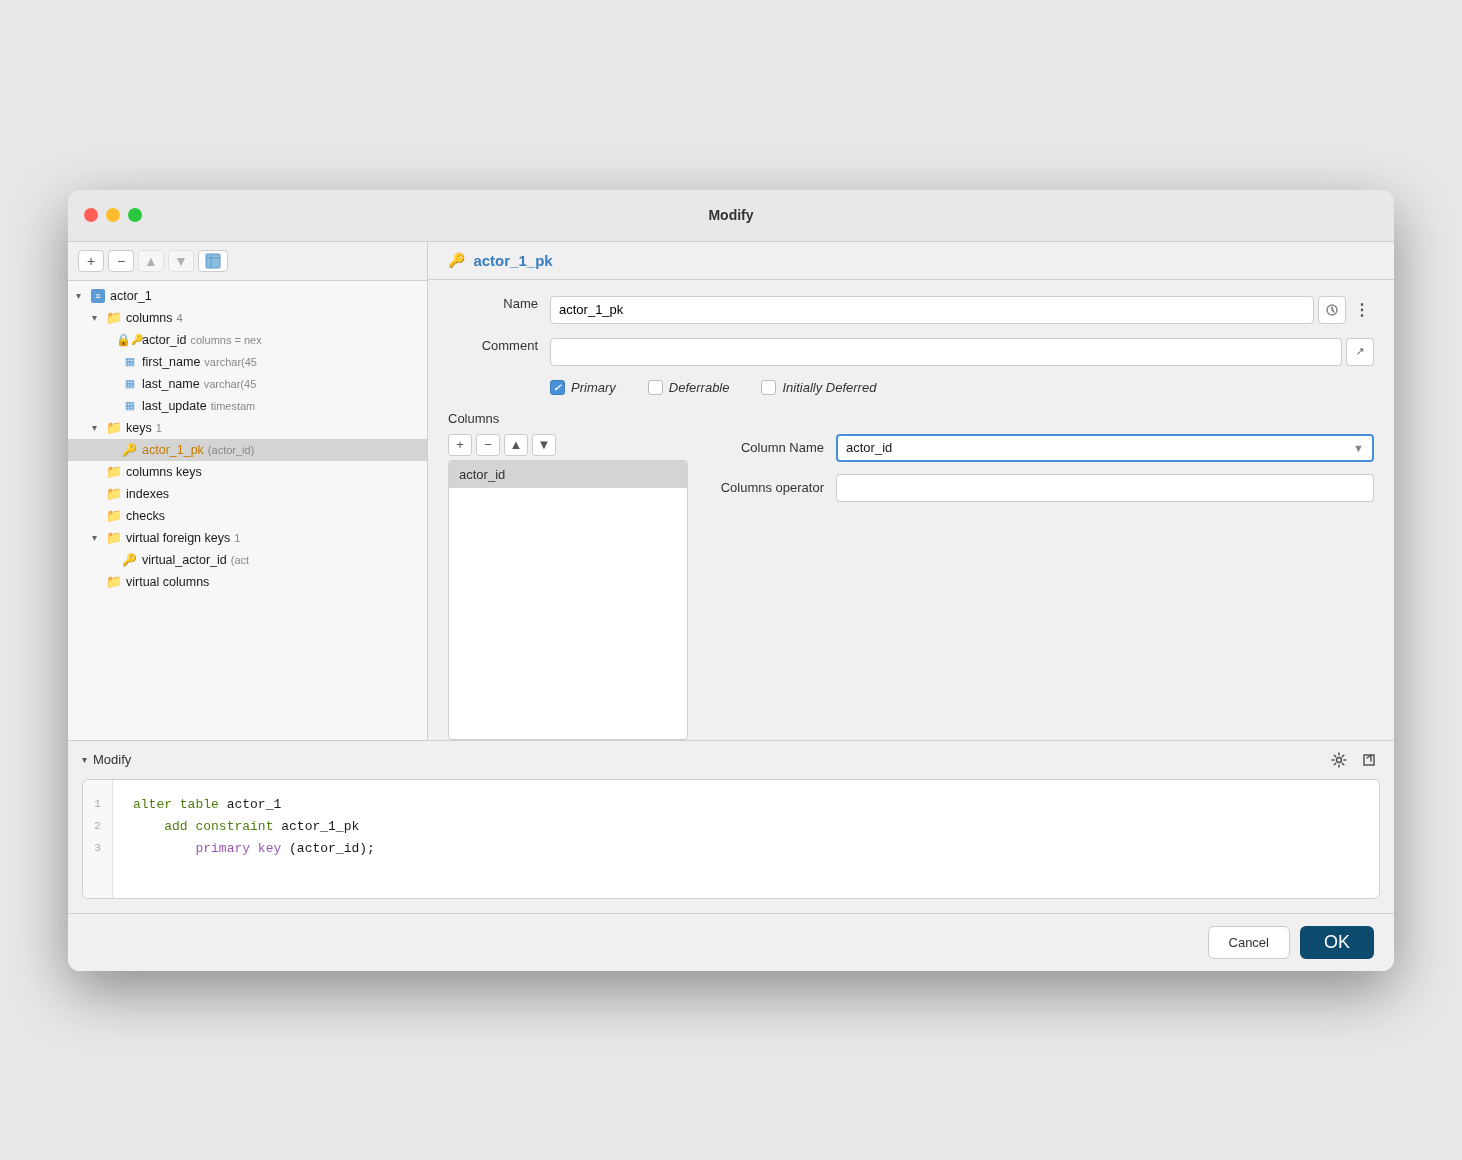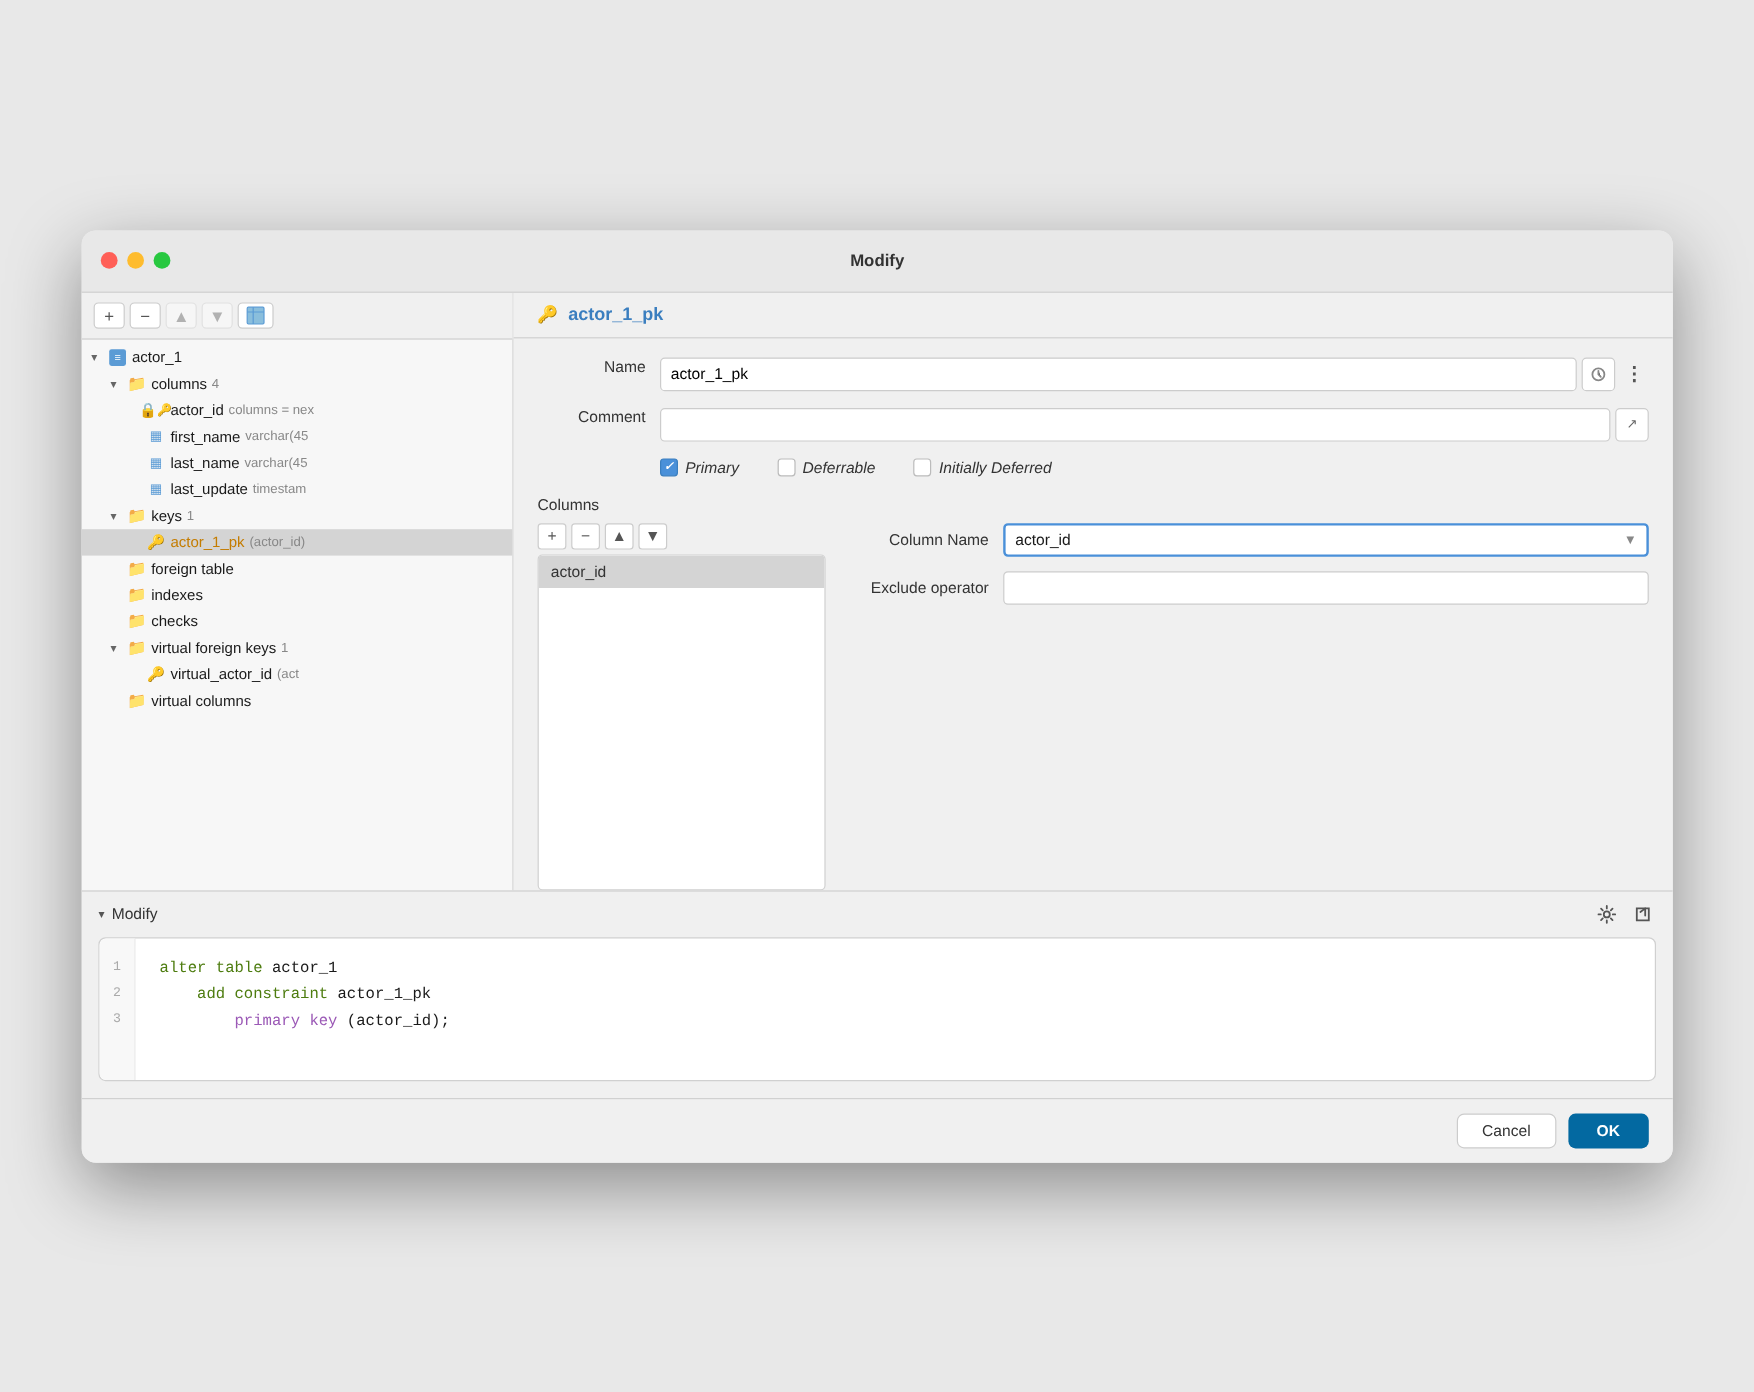--- a/index.html
+++ b/index.html
@@ -511,25 +511,25 @@
       border-radius: 6px;
       background: #fff;
       font-size: 13px;
       cursor: pointer;
       color: #333;
     }
     .btn-ok {
       padding: 6px 24px;
       border: none;
       border-radius: 6px;
-      background: #0369a1;
-      font-size: 13px;
+      background: #0c4a6e;
+      font-size: 18px;
       cursor: pointer;
       color: #fff;
-      font-weight: 700;
+      font-weight: 400;
     }
   </style>
 </head>
 <body>
 
 <div class="window">
 
   <div class="titlebar">
     <div class="traffic-lights">
       <div class="traffic-light tl-close"></div>
@@ -633,21 +633,21 @@
           <span class="chevron" style="visibility:hidden">▸</span>
           <span class="tree-icon icon-key-gold">🔑</span>
           <span class="tree-label" style="color:#c47c00; font-weight:500;">actor_1_pk</span>
           <span class="tree-sublabel">(actor_id)</span>
         </div>
 
         <div class="tree-item">
           <span class="indent"></span>
           <span class="chevron" style="visibility:hidden">▸</span>
           <span class="tree-icon icon-folder">📁</span>
-          <span class="tree-label">foreign table</span>
+          <span class="tree-label">columns keys</span>
         </div>
 
         <div class="tree-item">
           <span class="indent"></span>
           <span class="chevron" style="visibility:hidden">▸</span>
           <span class="tree-icon icon-folder">📁</span>
           <span class="tree-label">indexes</span>
         </div>
 
         <div class="tree-item">
@@ -748,21 +748,21 @@
 
           <div class="columns-form">
             <div class="col-form-row">
               <span class="col-form-label">Column Name</span>
               <div class="col-input-with-arrow">
                 <span>actor_id</span>
                 <span class="dropdown-arrow">▼</span>
               </div>
             </div>
             <div class="col-form-row">
-              <span class="col-form-label">Exclude operator</span>
+              <span class="col-form-label">Columns operator</span>
               <input class="col-input-plain" type="text" value="" style="">
             </div>
           </div>
         </div>
       </div>
 
       <div style="flex:1;"></div>
     </div>
   </div>
 

